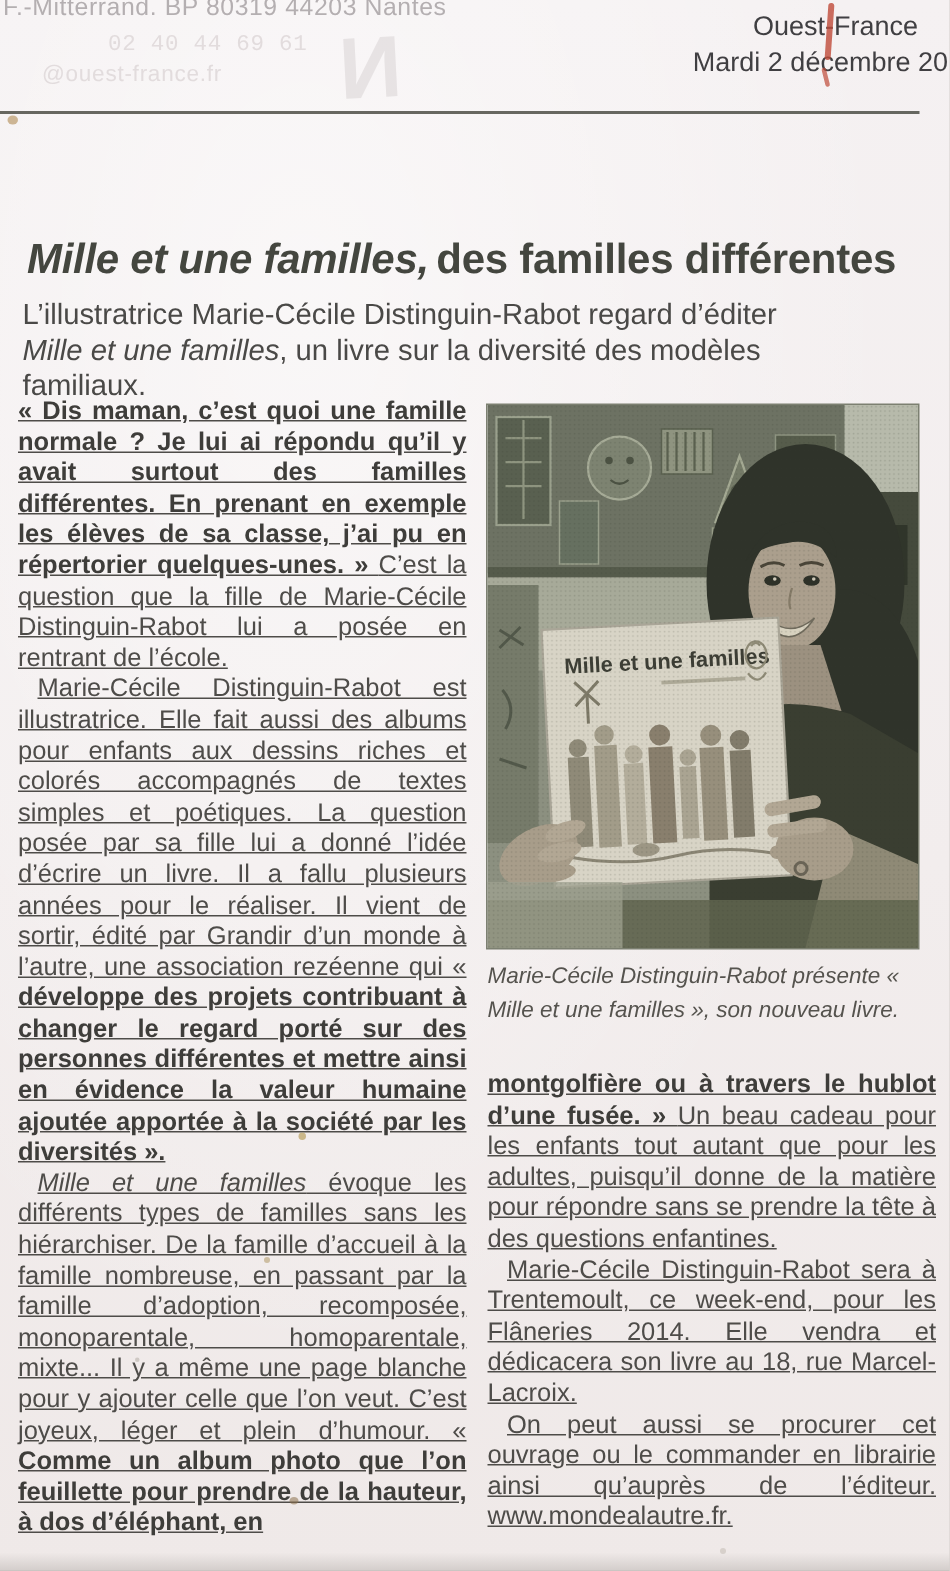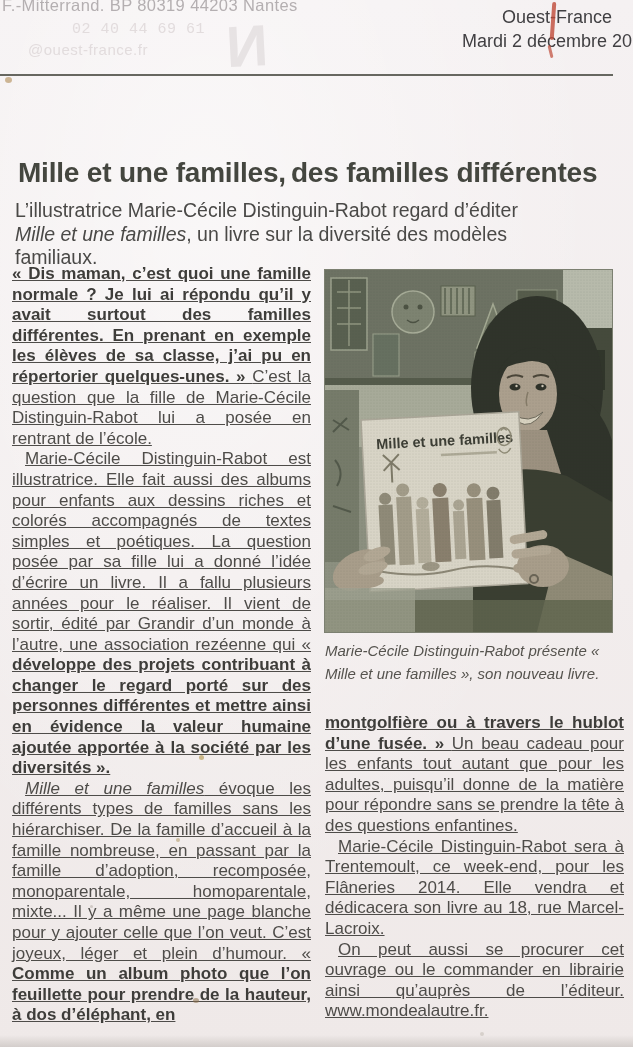--- a/index.html
+++ b/index.html
@@ -18,21 +18,21 @@
   .faint-phone { top:21px; left:72px;font-family:Liberation Mono, monospace; }
   .faint-email { top:41px; left:4px;margin-left:24px; }
   .watermark-n { position:absolute; left:226px; top:12px; font-size:58px; font-weight:bold; color:#dcd7d8; transform:scaleX(-1) rotate(3deg); opacity:.6; }
   .masthead-right { position:absolute; top:6px; right:21px; text-align:center; font-size:18px; line-height:23.5px; color:#403f42; }
   .red-mark { position:absolute; background:var(--red,#bf4a38); border-radius:2px; }
   .red-mark-1 { left:551px; top:2px; width:4px; height:38px; transform:rotate(4deg); opacity:.8; }
   .red-mark-2 { left:549px; top:45px; width:3px; height:13px; transform:rotate(-14deg); opacity:.7; }
   .rule { position:absolute; top:74px; left:0; width:613px; height:2px; background:#575850; opacity:.9; }
   
   .headline { position:absolute; top:157px; left:18px; font-size:28px; font-weight:bold; color:#44463f; letter-spacing:-.2px; white-space:nowrap; }
-  .headline .it { padding-right:5px; }
+  .headline .it { font-style:italic; padding-right:5px; }
   .standfirst { position:absolute; top:199px; left:15px; width:508px; font-size:19.5px; line-height:23.5px; color:#4a4947; }
   .standfirst p { margin:0; }
   .standfirst .i { font-style:italic; }
   
   .col { position:absolute; font-size:17px; line-height:20.6px; color:var(--ink,#4e4c49); text-align:justify;text-decoration:underline; }
   .col p { margin:0; padding:0; }
   .col p.indent { text-indent:13px; }
   .col .b { font-weight:bold; color:var(--ink-bold,#3e3d3a); }
   .col .i { font-style:italic; }
   .col-left  { left:12px;  top:264px; width:299px; }

